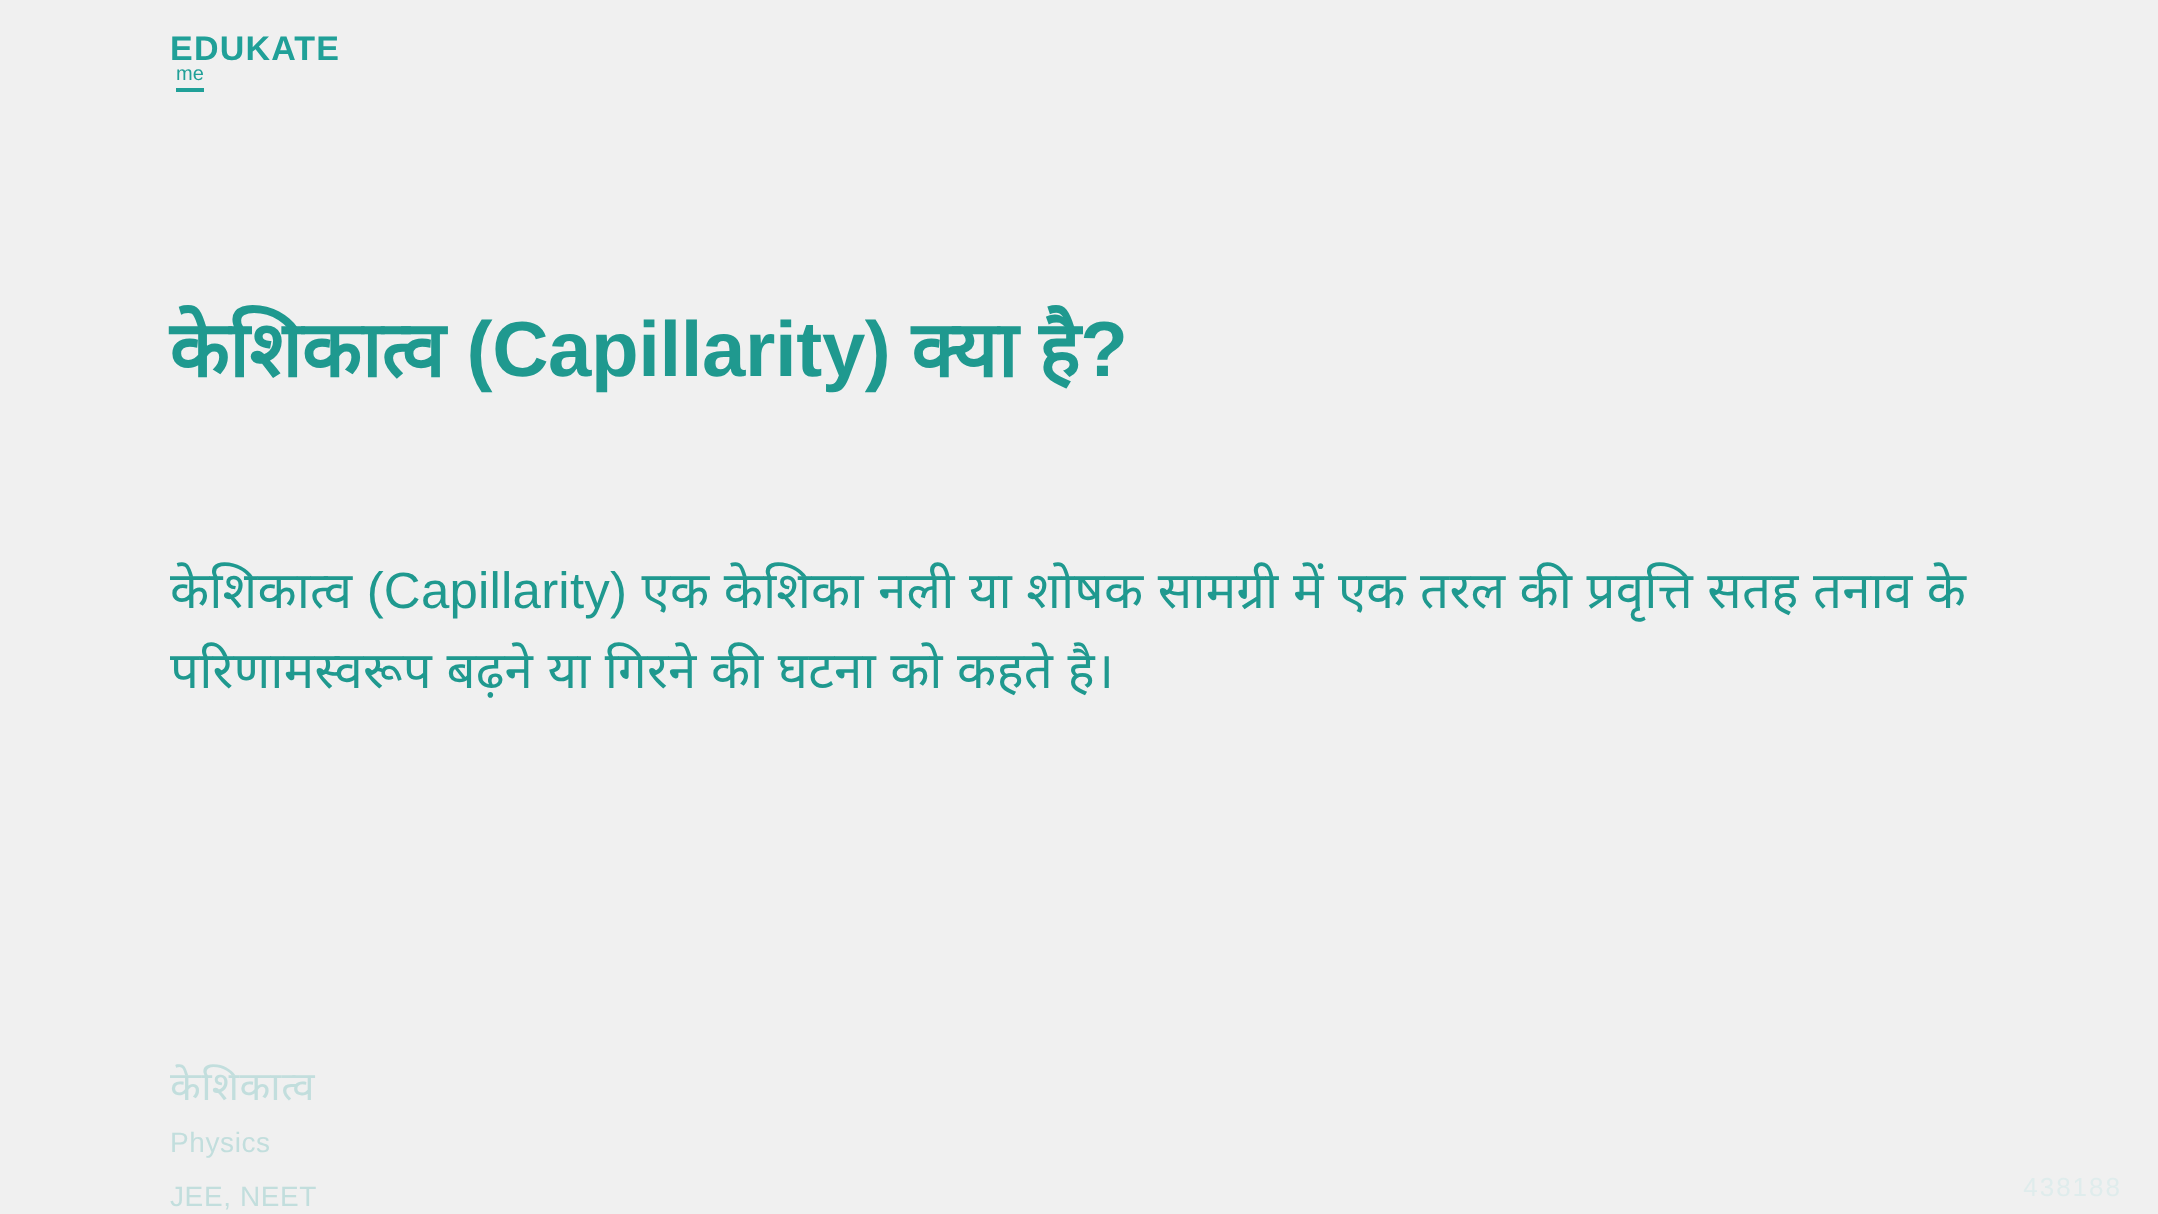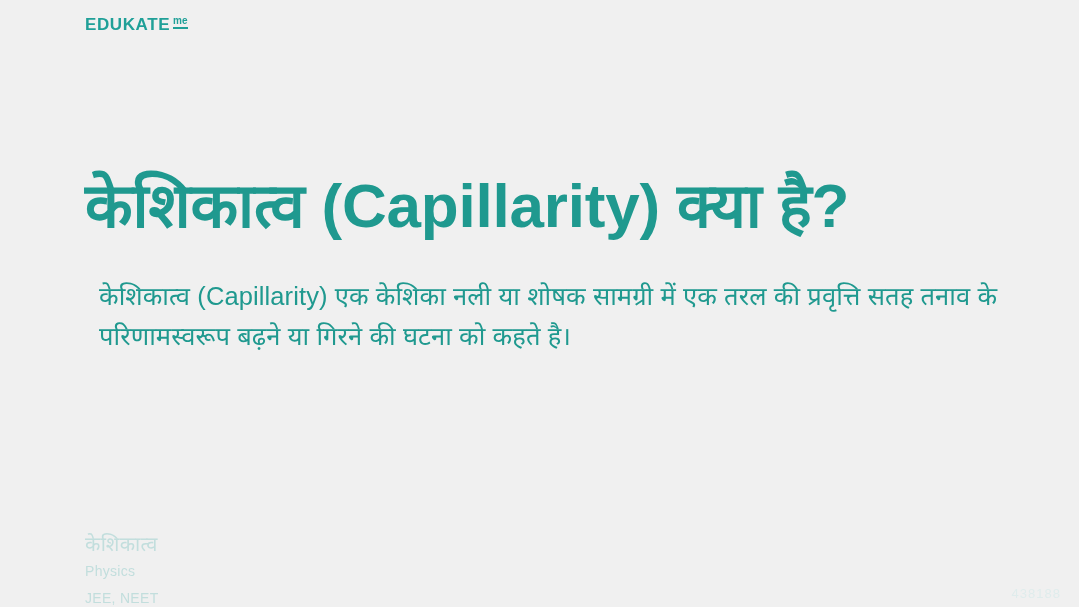--- a/index.html
+++ b/index.html
@@ -24,58 +24,59 @@
 
   
   #logo {
     position: absolute;
     left: 85px;
     top: 16px;
     display: flex;
     align-items: flex-start;
     line-height: 1;
     user-select: none;
+    flex-direction: column;
   }
   #logo .word {
     font-size: 17px;
     font-weight: bold;
     letter-spacing: 0.6px;
     color: #20a098;
     font-family: "Liberation Sans", "DejaVu Sans", sans-serif;
   }
   #logo .me {
     font-size: 10px;
-    font-weight: bold;
+    font-weight: normal;
     color: #20a098;
     margin-left: 3px;
     margin-top: 0px;
     border-bottom: 2px solid #20a098;
     padding-bottom: 1px;
     line-height: 1;
     font-family: "Liberation Sans", "DejaVu Sans", sans-serif;
   }
 
   
   #headline {
     position: absolute;
     left: 85px;
     top: 126px;
     width: 930px;
-    font-size: 62px;
+    font-size: 39px;
     font-weight: bold;
     color: #1f998f;
     line-height: 1.22;
     letter-spacing: -0.2px;
     white-space: nowrap;
   }
 
   
   #body-text {
     position: absolute;
-    left: 99px;
+    left: 85px;
     top: 250px;
     width: 900px;
     font-size: 25.5px;
     font-weight: normal;
     color: #1f998f;
     line-height: 40px;
     letter-spacing: 0.1px;
   }
 
   

